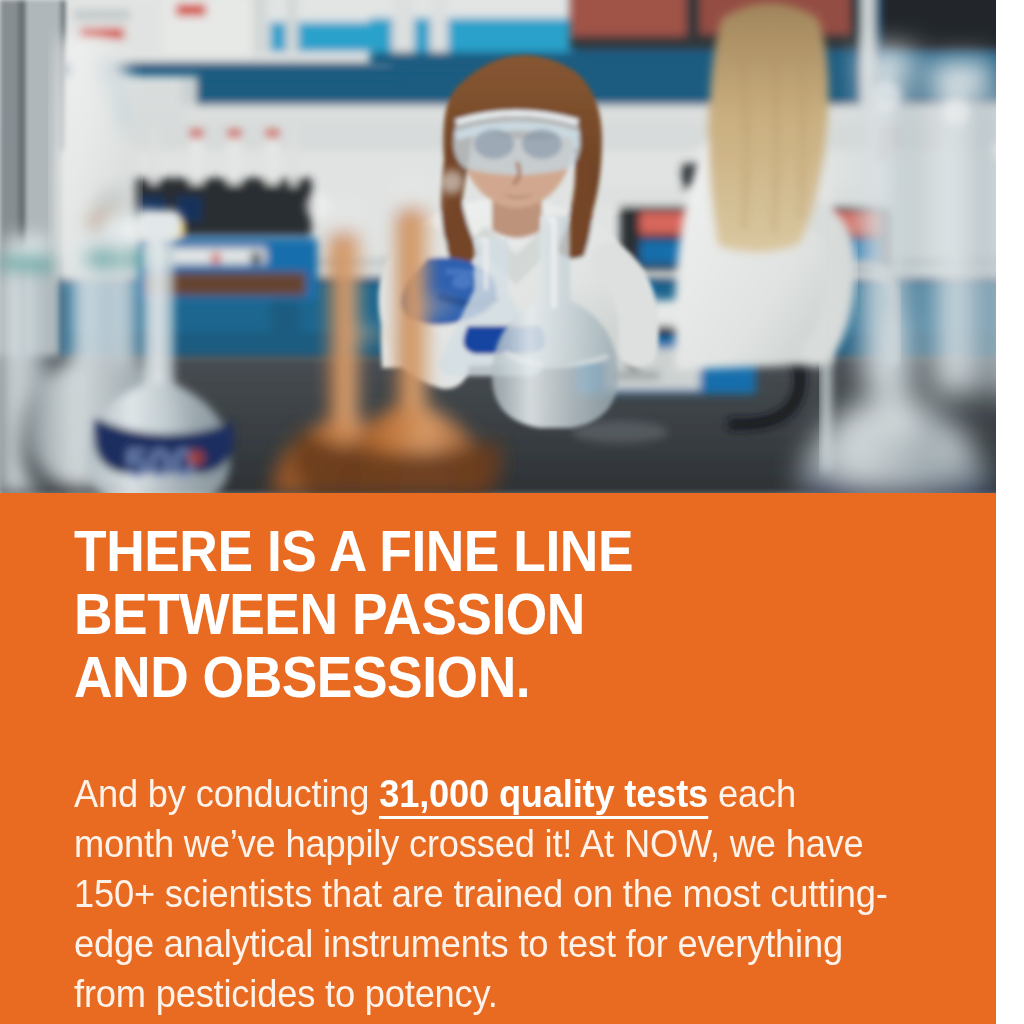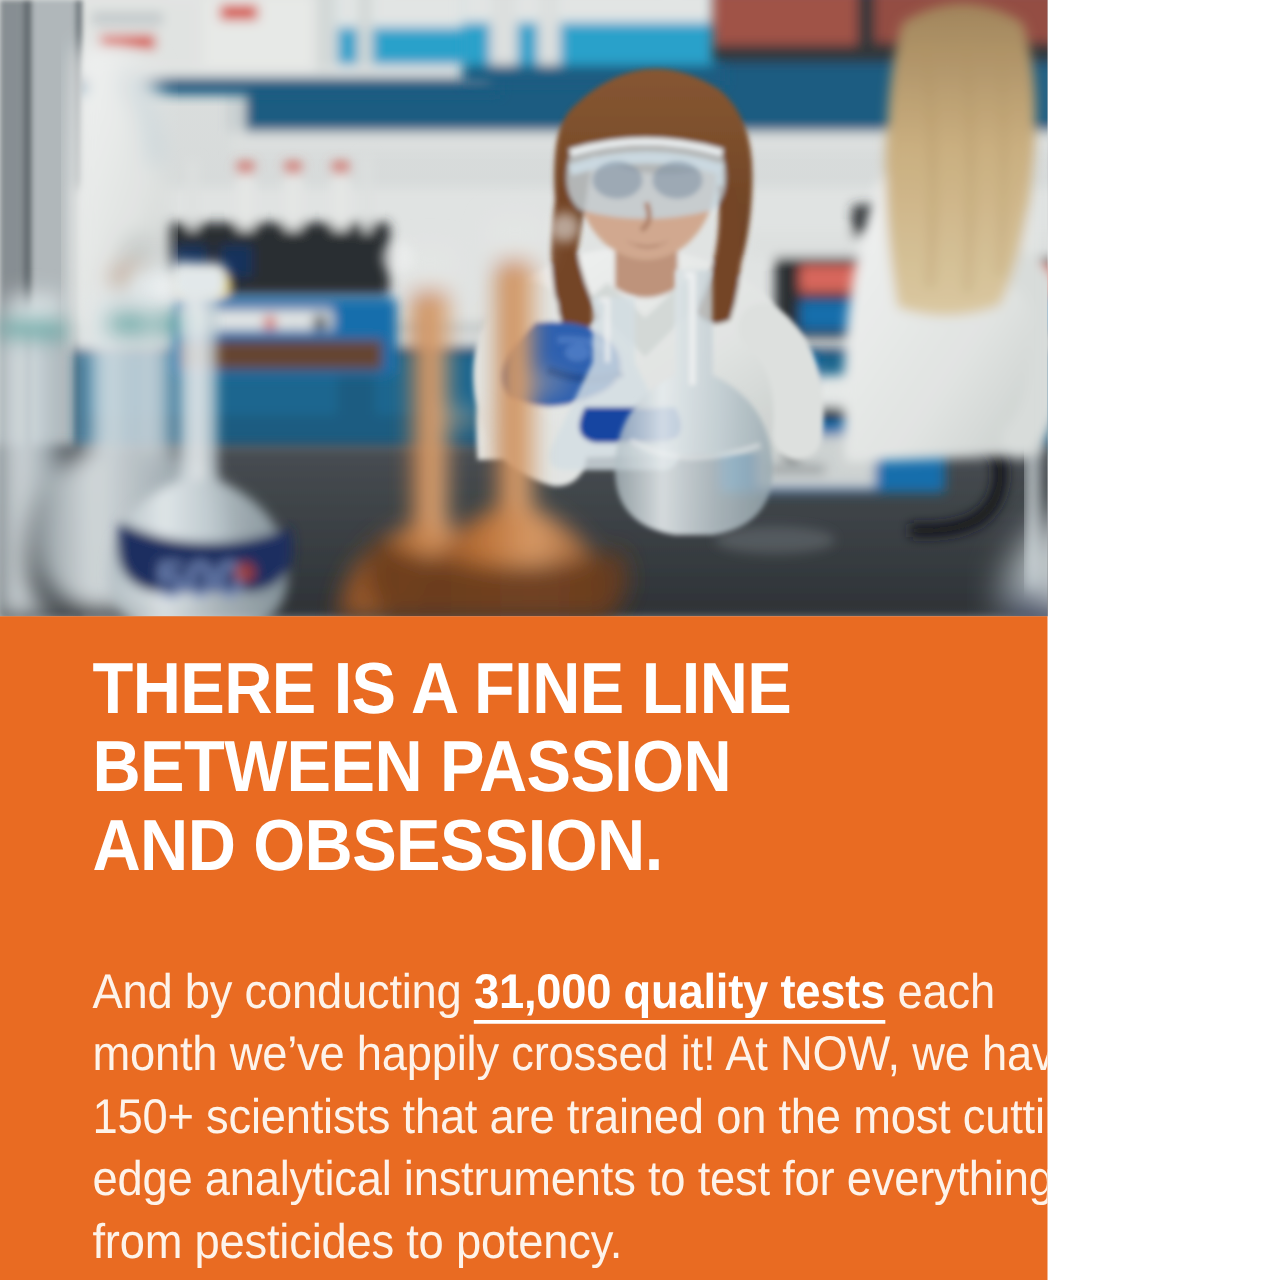--- a/index.html
+++ b/index.html
@@ -2,21 +2,21 @@
 <html><head>
 <meta charset="utf-8">
 <style>
   html, body {
     margin: 0;
     padding: 0;
     background: #ffffff;
   }
   #canvas {
     position: relative;
-    width: 838px;
+    width: 996px;
     height: 1024px;
     overflow: hidden;
     font-family: "Liberation Sans", sans-serif;
   }
 
   
   #photo {
     position: absolute;
     left: 0; top: 0;
     width: 1024px;

